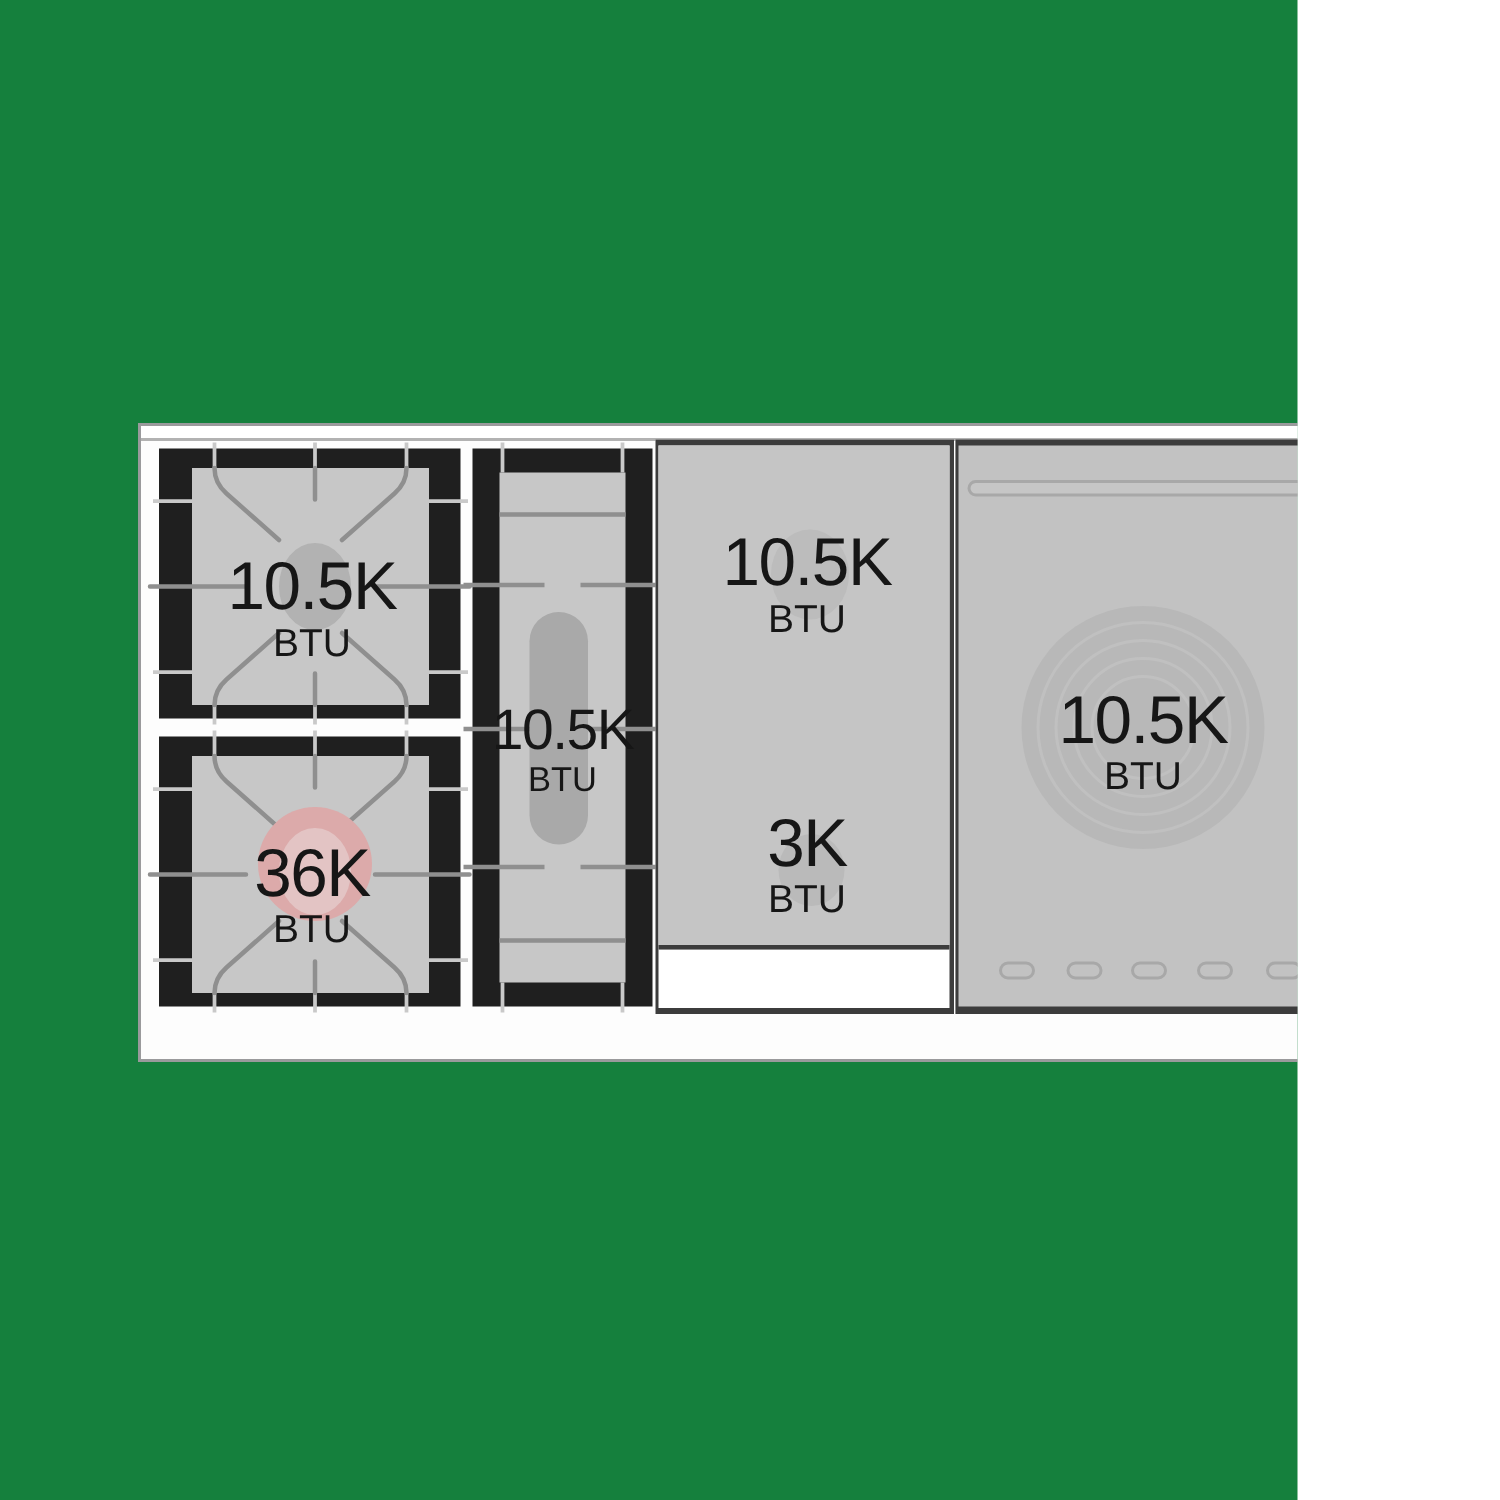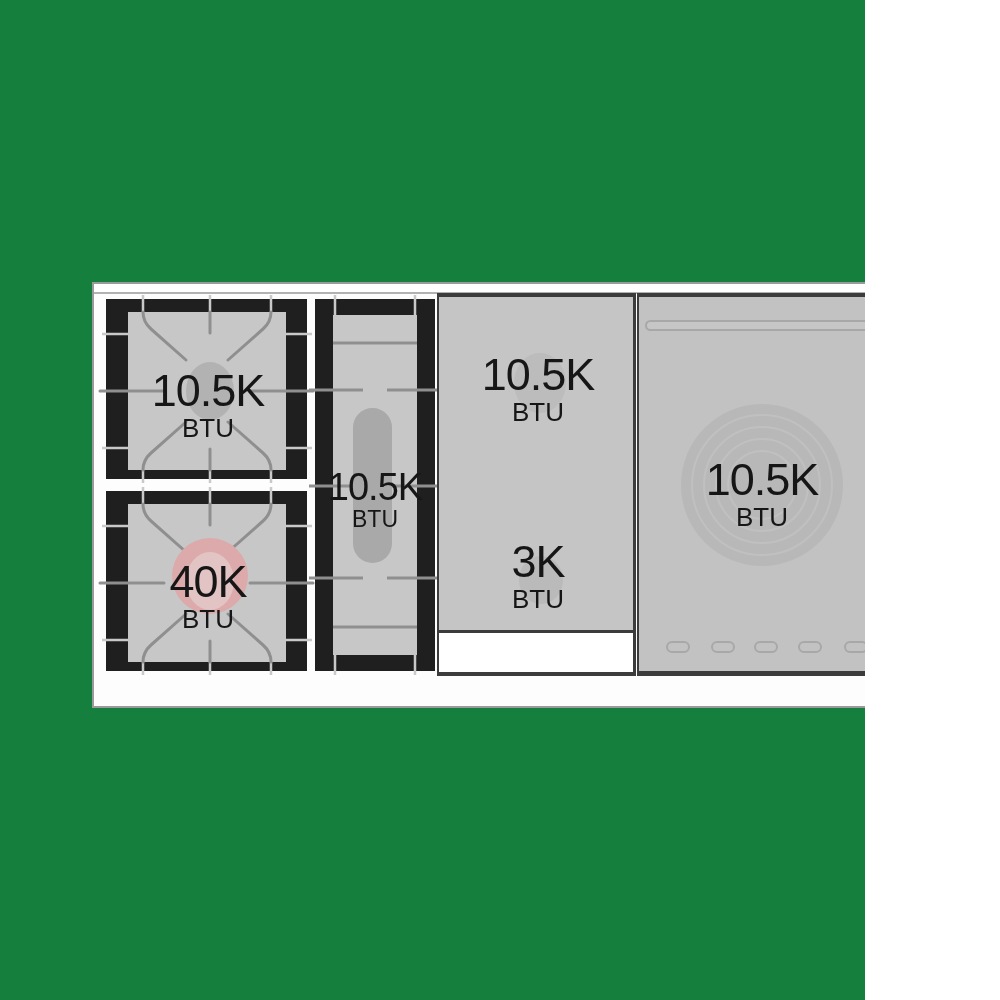--- a/index.html
+++ b/index.html
@@ -98,21 +98,21 @@
     <div class="abs" style="left:159px;top:344px;width:24px;height:12px;border:2px solid #a8a8a8;border-radius:7px;box-sizing:border-box;"></div>
     <div class="abs" style="left:205px;top:344px;width:24px;height:12px;border:2px solid #a8a8a8;border-radius:7px;box-sizing:border-box;"></div>
   </div>
 
   <div class="abs lbl" style="left:106px;top:367px;width:204px;">
     <div class="power">10.5K</div>
     <div class="unit">BTU</div>
   </div>
 
   <div class="abs lbl" style="left:106px;top:558px;width:204px;">
-    <div class="power">40K</div>
+    <div class="power">36K</div>
     <div class="unit">BTU</div>
   </div>
 
   <div class="abs lbl" style="left:305px;top:467px;width:140px;">
     <div class="power-sm">10.5K</div>
     <div class="unit-sm">BTU</div>
   </div>
 
   <div class="abs lbl" style="left:438px;top:351px;width:200px;">
     <div class="power">10.5K</div>

